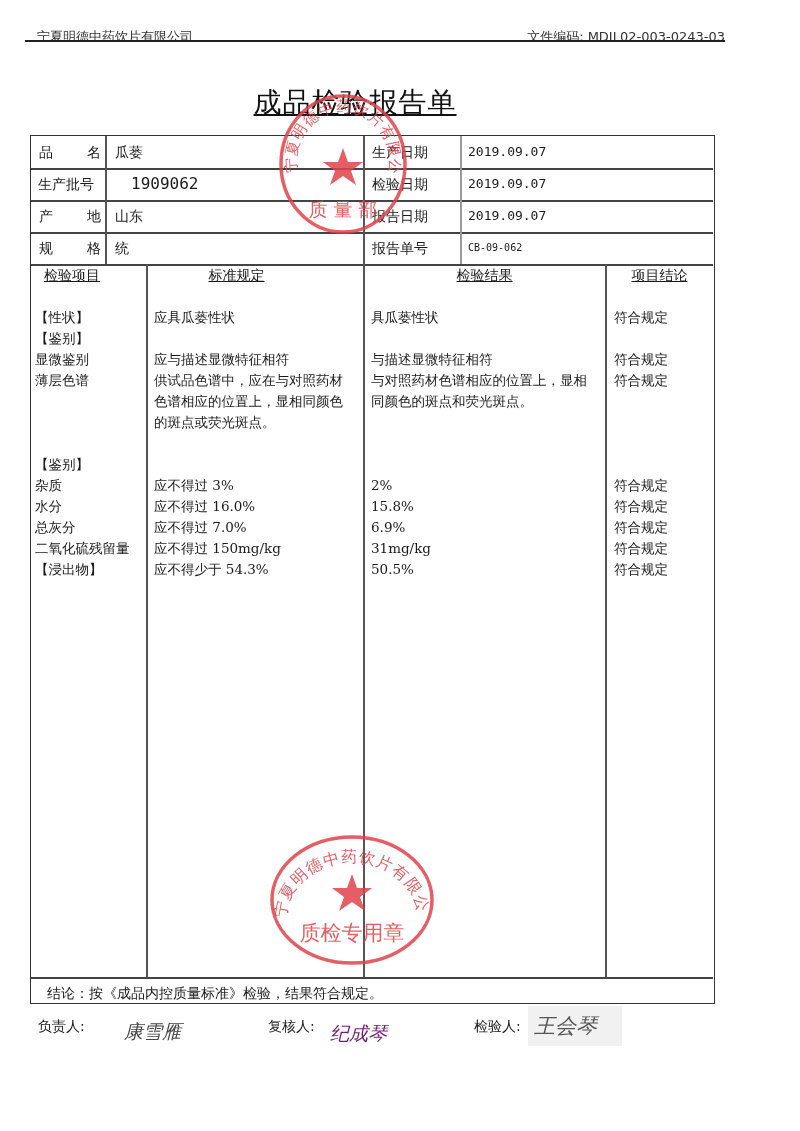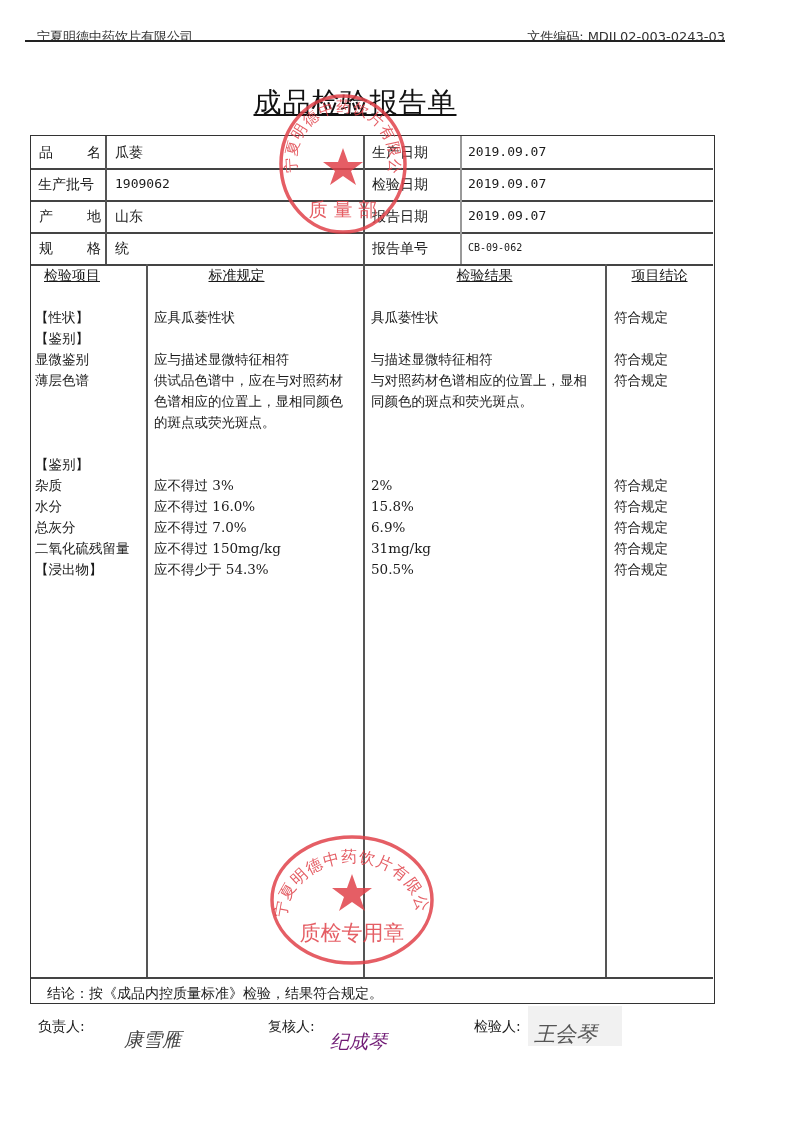--- a/index.html
+++ b/index.html
@@ -22,21 +22,21 @@
 
     .colhead { position: absolute; top: 131px; font-size: 14px; text-decoration: underline; text-align: center; }
 
     .body-text { position: absolute; font-size: 13.5px; line-height: 21px; }
     .body-text div { height: 21px; white-space: nowrap; }
 
     .conclusion { position: absolute; left: 16px; top: 849px; font-size: 14px; }
 
     .signs { position: absolute; top: 1015px; left: 38px; width: 700px; height: 40px; font-size: 14px; font-family: "DejaVu Sans", sans-serif; }
     .sig-label { position: absolute; top: 3px; }
-    .sig-name { position: absolute; font-family: Liberation Serif, serif; font-style: italic; color: #444; font-size: 19px; margin-top: 8px; }
+    .sig-name { position: absolute; font-family: Liberation Serif, serif; font-style: italic; color: #444; font-size: 19px; }
     .sig-box { position: absolute; background: #f1f1f1; }
 
     .stamp { position: absolute; pointer-events: none; }
   </style>
 </head>
 <body>
 
 <div class="page-header">
   <span class="left">宁夏明德中药饮片有限公司</span>
   <span class="right">文件编码: MDJL02-003-0243-03</span>
@@ -62,21 +62,21 @@
 
   <div class="cell label-spread" style="left:8px;top:6px;">
     <span>品</span>
       <span>名</span>
   </div>
   <div class="cell" style="left:84px;top:6px;">瓜蒌</div>
   <div class="cell" style="left:341px;top:6px;">生产日期</div>
   <div class="cell" style="left:437px;top:6px;font-family:'DejaVu Sans Mono',monospace;font-size:13px;">2019.09.07</div>
 
   <div class="cell" style="left:7px;top:38px;">生产批号</div>
-  <div class="cell" style="left:84px;top:38px;font-family:'DejaVu Sans Mono',monospace;font-size:13px;">1909062</div>
+  <div class="cell" style="left:100px;top:38px;font-family:'DejaVu Sans Mono',monospace;font-size:16px;">1909062</div>
   <div class="cell" style="left:341px;top:38px;">检验日期</div>
   <div class="cell" style="left:437px;top:38px;font-family:'DejaVu Sans Mono',monospace;font-size:13px;">2019.09.07</div>
 
   <div class="cell label-spread" style="left:8px;top:70px;">
     <span>产</span>
       <span>地</span>
   </div>
   <div class="cell" style="left:84px;top:70px;">山东</div>
   <div class="cell" style="left:341px;top:70px;">报告日期</div>
   <div class="cell" style="left:437px;top:70px;font-family:'DejaVu Sans Mono',monospace;font-size:13px;">2019.09.07</div>

